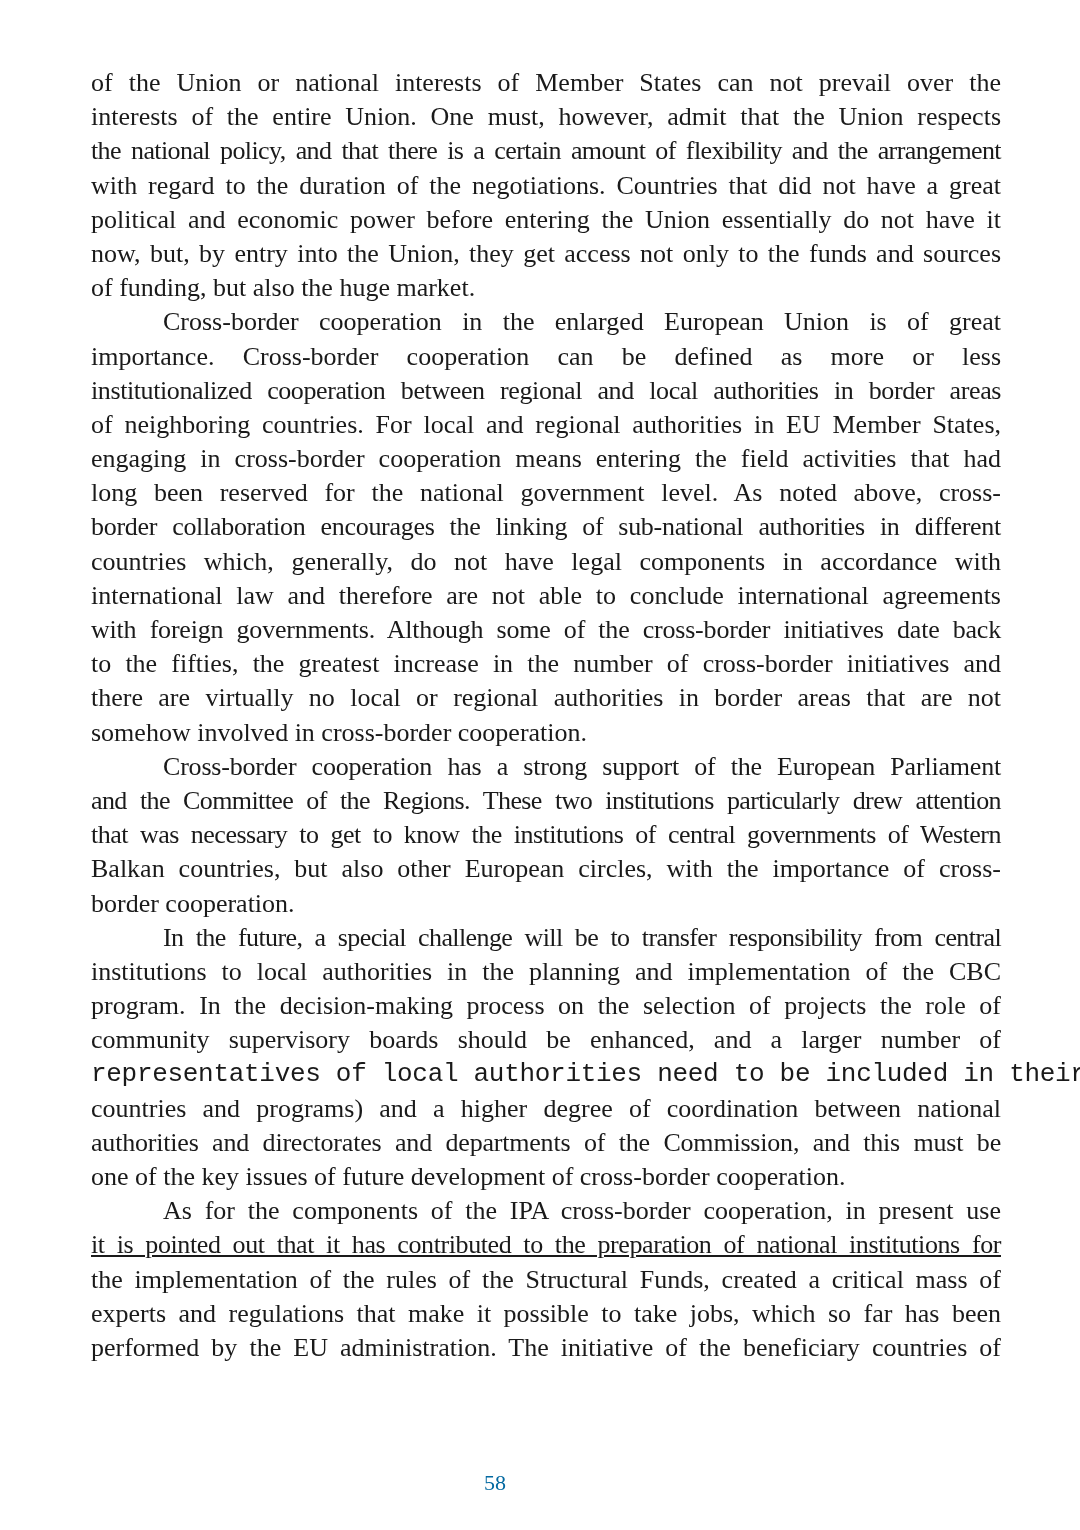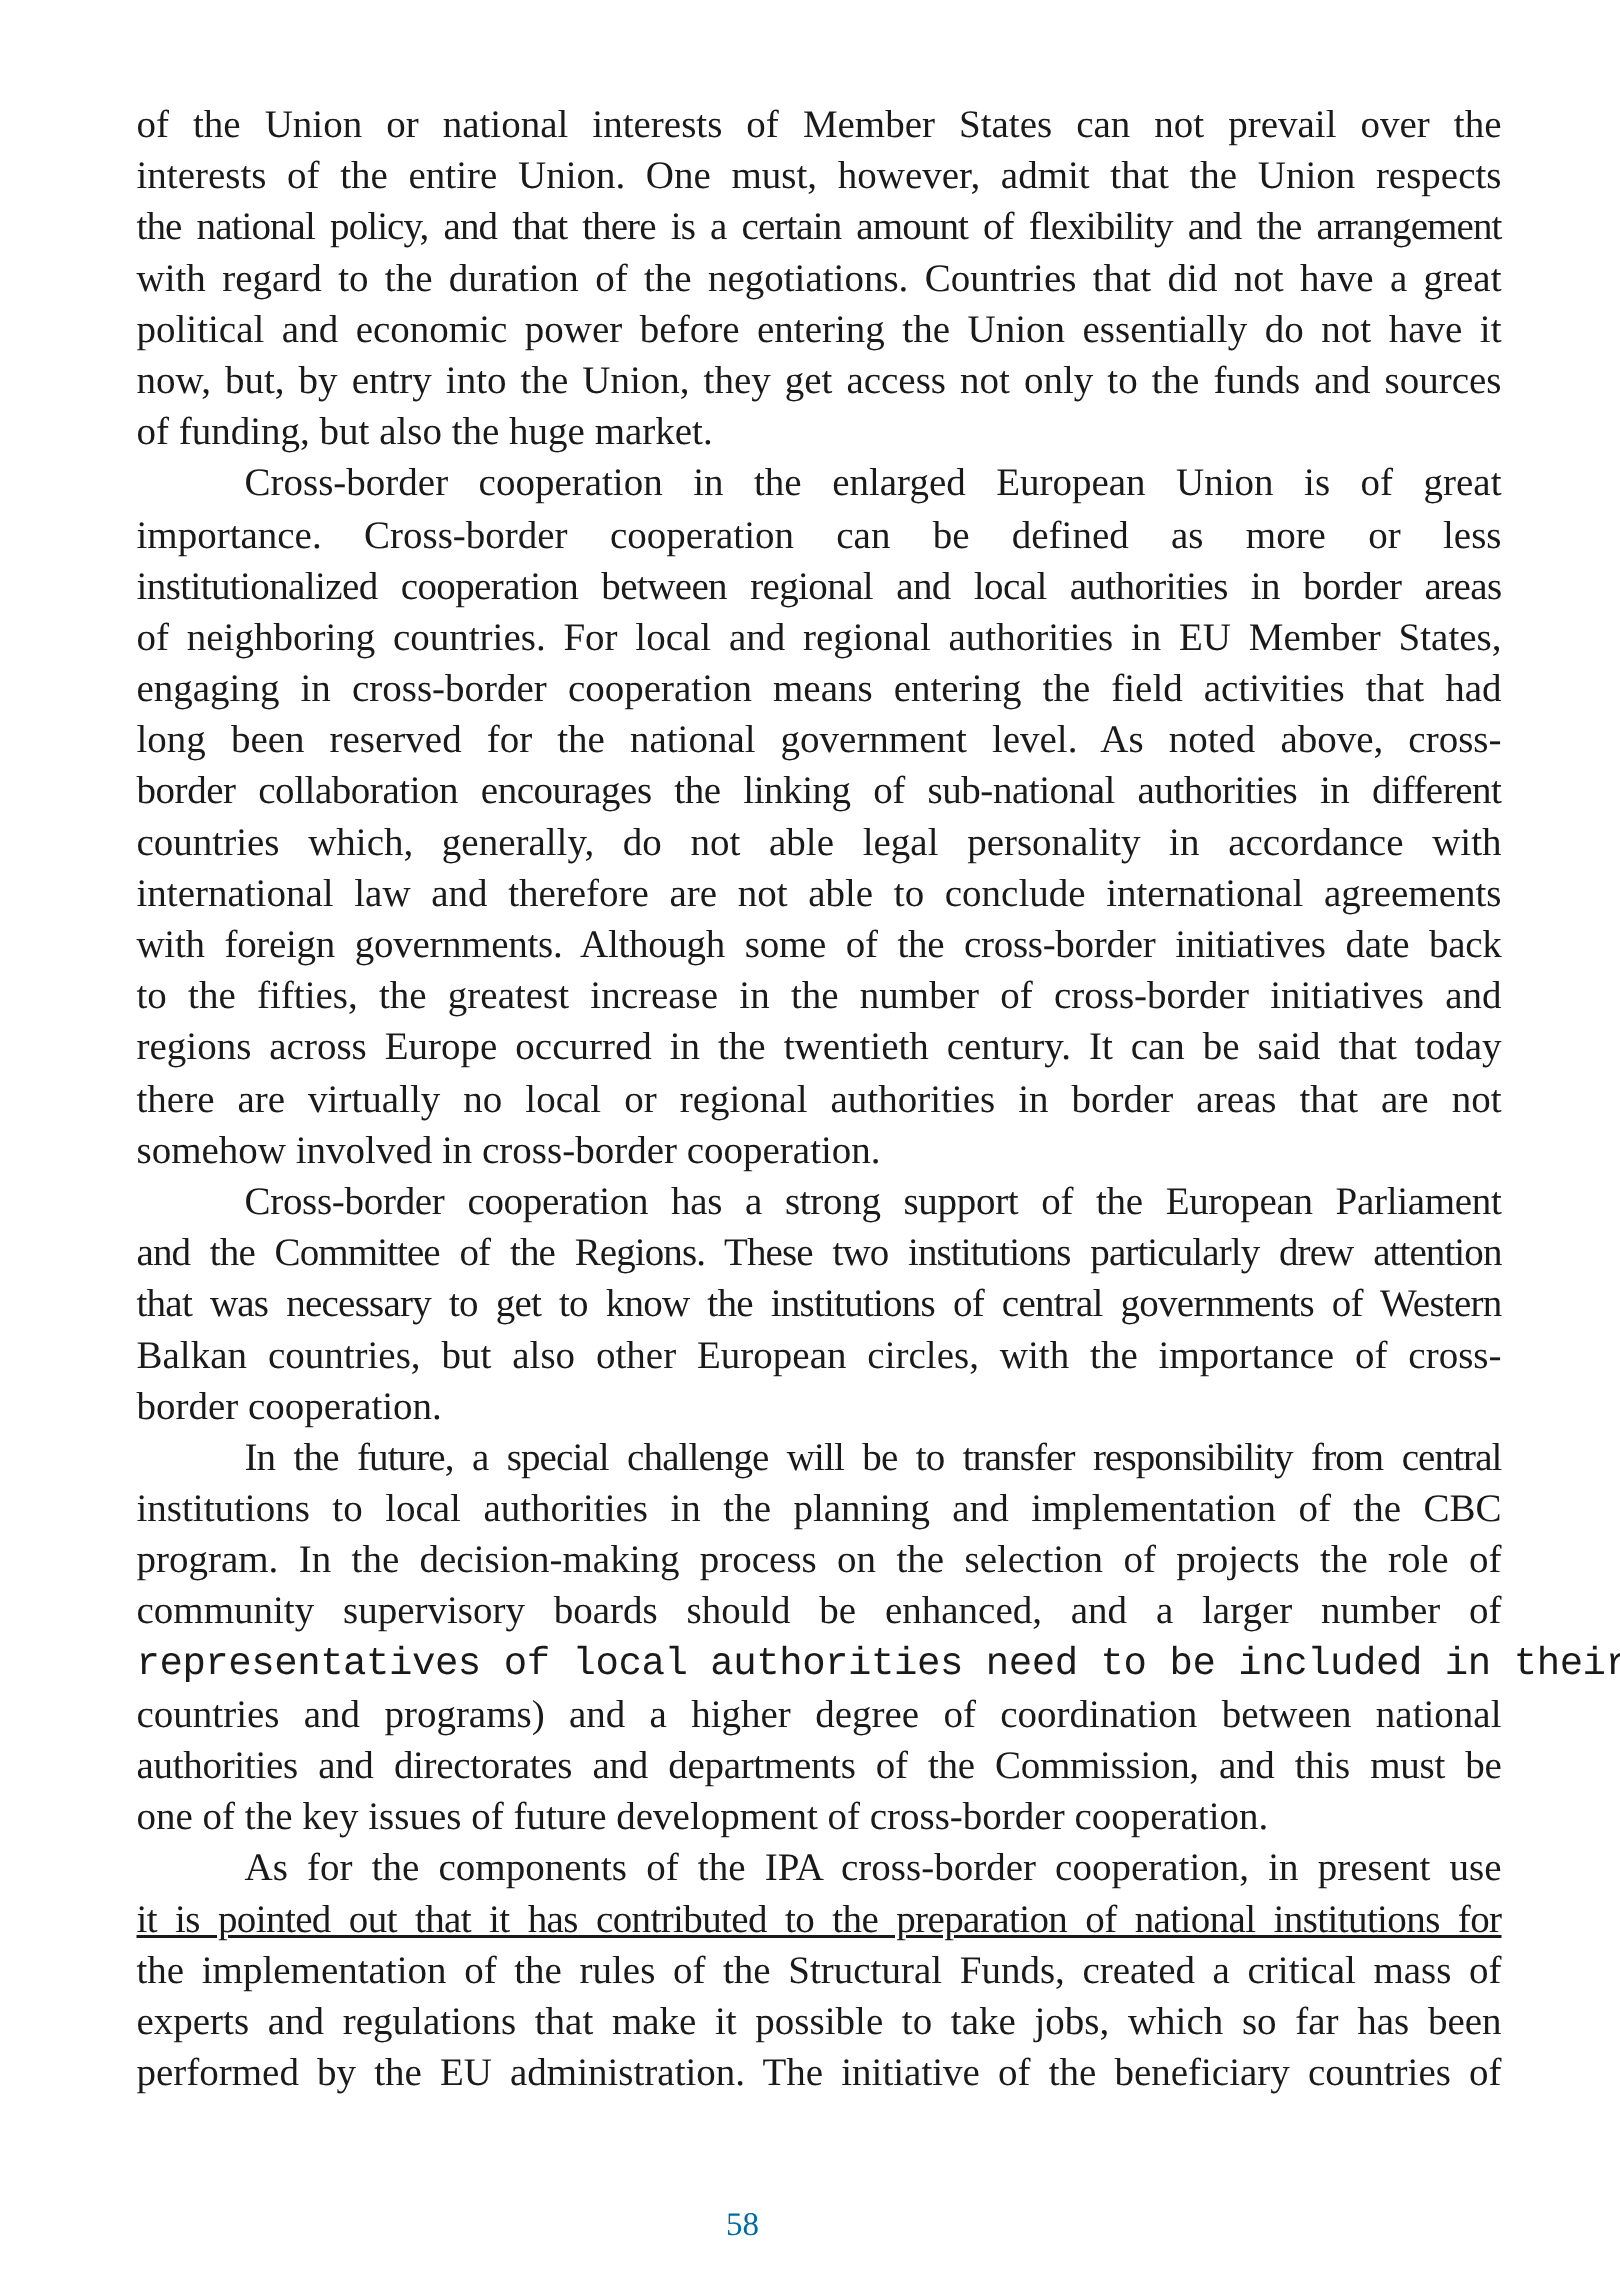--- a/index.html
+++ b/index.html
@@ -68,25 +68,24 @@
   </div>
 
   <div class="paragraph">
     <div class="line indent"><span>Cross-border cooperation in the enlarged European Union is of great</span></div>
     <div class="line"><span>importance. Cross-border cooperation can be defined as more or less</span></div>
     <div class="line" style="letter-spacing:-0.4px;"><span>institutionalized cooperation between regional and local authorities in border areas</span></div>
     <div class="line"><span>of neighboring countries. For local and regional authorities in EU Member States,</span></div>
     <div class="line"><span>engaging in cross-border cooperation means entering the field activities that had</span></div>
     <div class="line"><span>long been reserved for the national government level. As noted above, cross-</span></div>
     <div class="line" style="letter-spacing:-0.3px;"><span>border collaboration encourages the linking of sub-national authorities in different</span></div>
-    <div class="line"><span>countries which, generally, do not able legal personality in accordance with</span></div>
+    <div class="line"><span>countries which, generally, do not have legal components in accordance with</span></div>
     <div class="line"><span>international law and therefore are not able to conclude international agreements</span></div>
     <div class="line" style="letter-spacing:-0.2px;"><span>with foreign governments. Although some of the cross-border initiatives date back</span></div>
     <div class="line"><span>to the fifties, the greatest increase in the number of cross-border initiatives and</span></div>
-    <div class="line"><span>regions across Europe occurred in the twentieth century. It can be said that today</span></div>
     <div class="line"><span>there are virtually no local or regional authorities in border areas that are not</span></div>
     <div class="line last"><span>somehow involved in cross-border cooperation.</span></div>
   </div>
 
   <div class="paragraph">
     <div class="line indent" style="letter-spacing:-0.2px;"><span>Cross-border cooperation has a strong support of the European Parliament</span></div>
     <div class="line" style="letter-spacing:-0.6px;"><span>and the Committee of the Regions. These two institutions particularly drew attention</span></div>
     <div class="line" style="letter-spacing:-0.5px;"><span>that was necessary to get to know the institutions of central governments of Western</span></div>
     <div class="line"><span>Balkan countries, but also other European circles, with the importance of cross-</span></div>
     <div class="line last"><span>border cooperation.</span></div>

